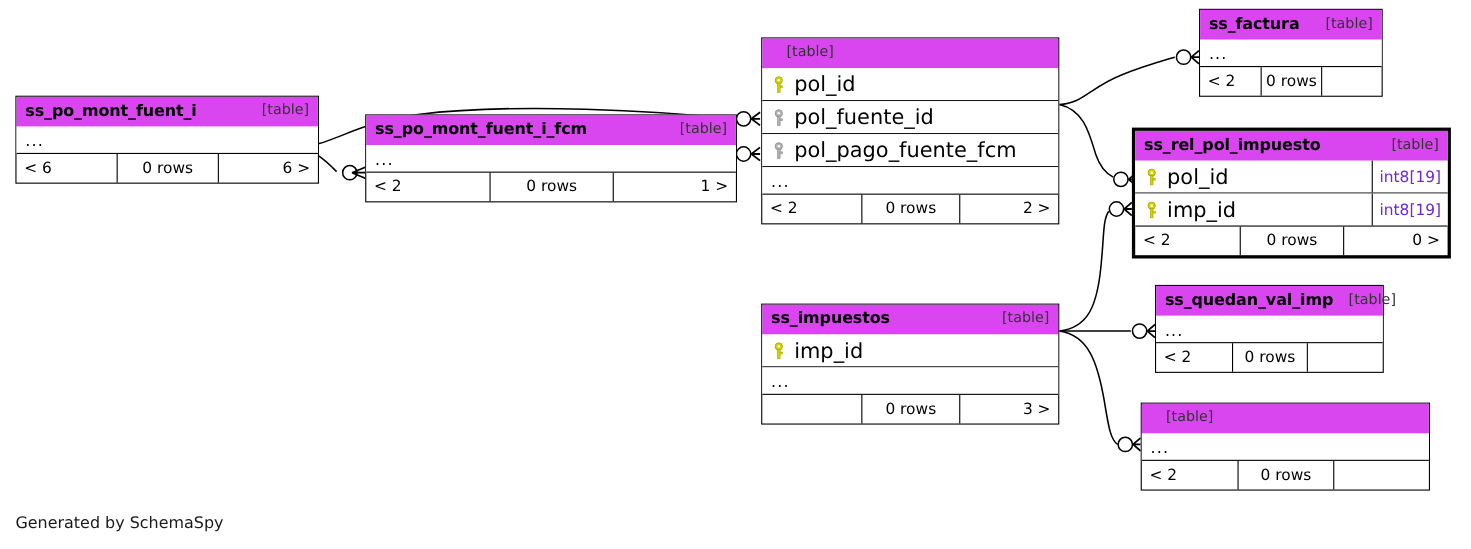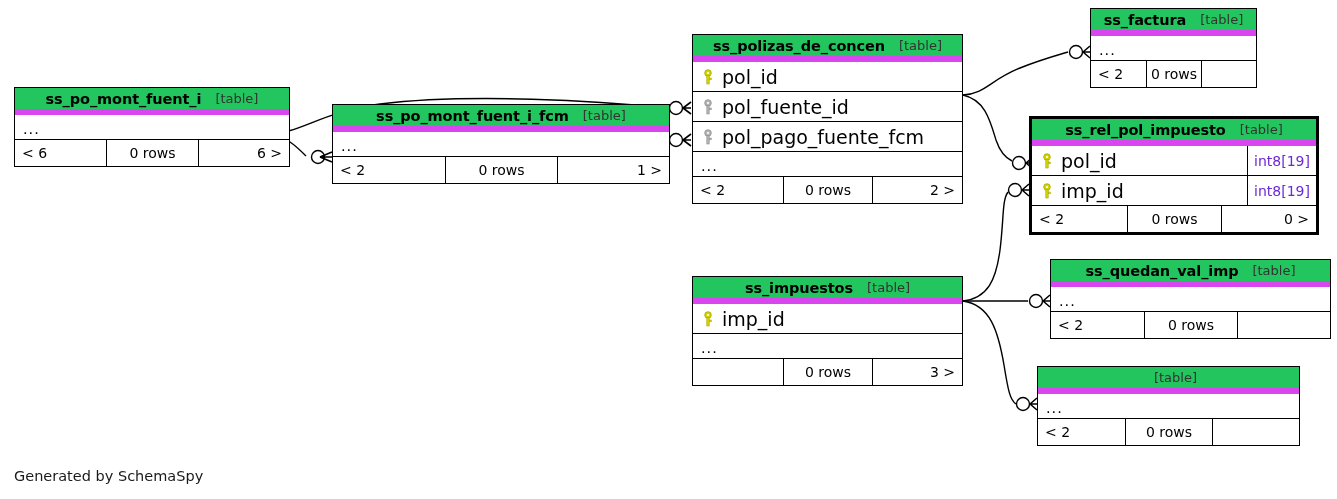--- a/index.html
+++ b/index.html
@@ -35,25 +35,25 @@
     box-sizing: border-box;
     background: #ffffff;
     border: 1px solid #000000;
     border-collapse: collapse;
   }
   .table-node.focus {
     border: 3px solid #000000;
   }
   .tbl-header {
     box-sizing: border-box;
-    background: #22c55e;
-    border-bottom: 6px solid #d946ef;
+    background: #d946ef;
+    border-bottom: 2px solid #d946ef;
     display: flex;
     align-items: center;
-    justify-content: center;
+    justify-content: space-between;
     padding: 0 8px;
     height: 27px;
   }
   .tbl-name {
     font-weight: bold;
     font-size: 14.5px;
     color: #000000;
     letter-spacing: -0.1px;
     white-space: nowrap;
   }
@@ -229,21 +229,20 @@
     </div>
     <div class="tbl-footer">
       <div class="fcell left">&lt; 2</div>
       <div class="fcell mid">0 rows</div>
       <div class="fcell right">1 &gt;</div>
     </div>
   </div>
 
   <div class="table-node" style="left:692px; top:34px; width:271px;">
     <div class="tbl-header">
-      <span class="tbl-name">ss_polizas_de_concen</span>
       <span class="tbl-tag">[table]</span>
     </div>
     <div class="col-row">
       <div class="col-main">
         <span class="key-icon">
           <svg viewBox="0 0 14 16" width="14" height="16" xmlns="http://www.w3.org/2000/svg">
             <circle cx="7" cy="4" r="3.3" fill="#d4d400" stroke="#a8a800" stroke-width="0.8"></circle>
             <circle cx="7" cy="4" r="1.1" fill="#ffffff"></circle>
             <rect x="5.8" y="6.5" width="2.4" height="8.5" fill="#d4d400" stroke="#a8a800" stroke-width="0.6"></rect>
             <rect x="8.2" y="9" width="2.2" height="1.8" fill="#d4d400" stroke="#a8a800" stroke-width="0.5"></rect>
@@ -370,21 +369,21 @@
           <span class="dots">...</span>
         </div>
     </div>
     <div class="tbl-footer">
       <div class="fcell left"></div>
       <div class="fcell mid">0 rows</div>
       <div class="fcell right">3 &gt;</div>
     </div>
   </div>
 
-  <div class="table-node" style="left:1050px; top:259px; width:281px;">
+  <div class="table-node" style="left:1050px; top:259px; width:208px;">
     <div class="tbl-header">
       <span class="tbl-name">ss_quedan_val_imp</span>
       <span class="tbl-tag">[table]</span>
     </div>
     <div class="col-row ellipsis-row">
       <div class="col-main">
           <span class="dots">...</span>
         </div>
     </div>
     <div class="tbl-footer">

